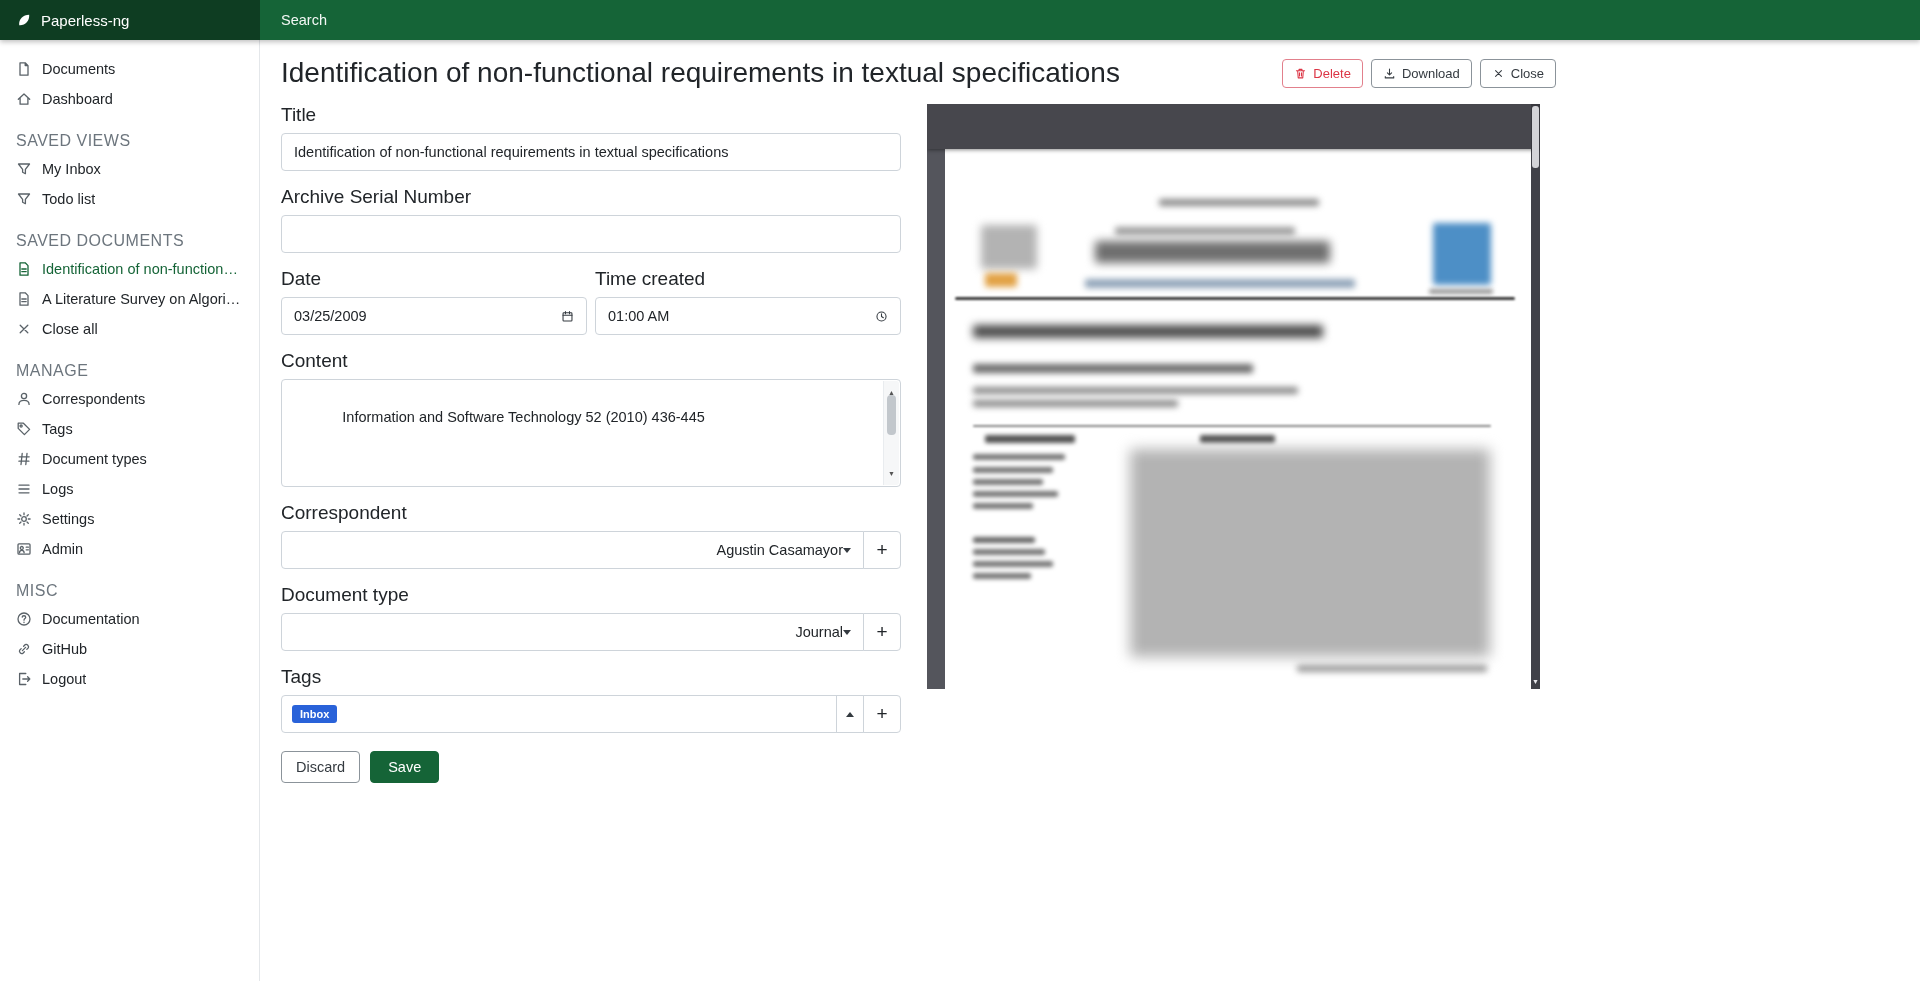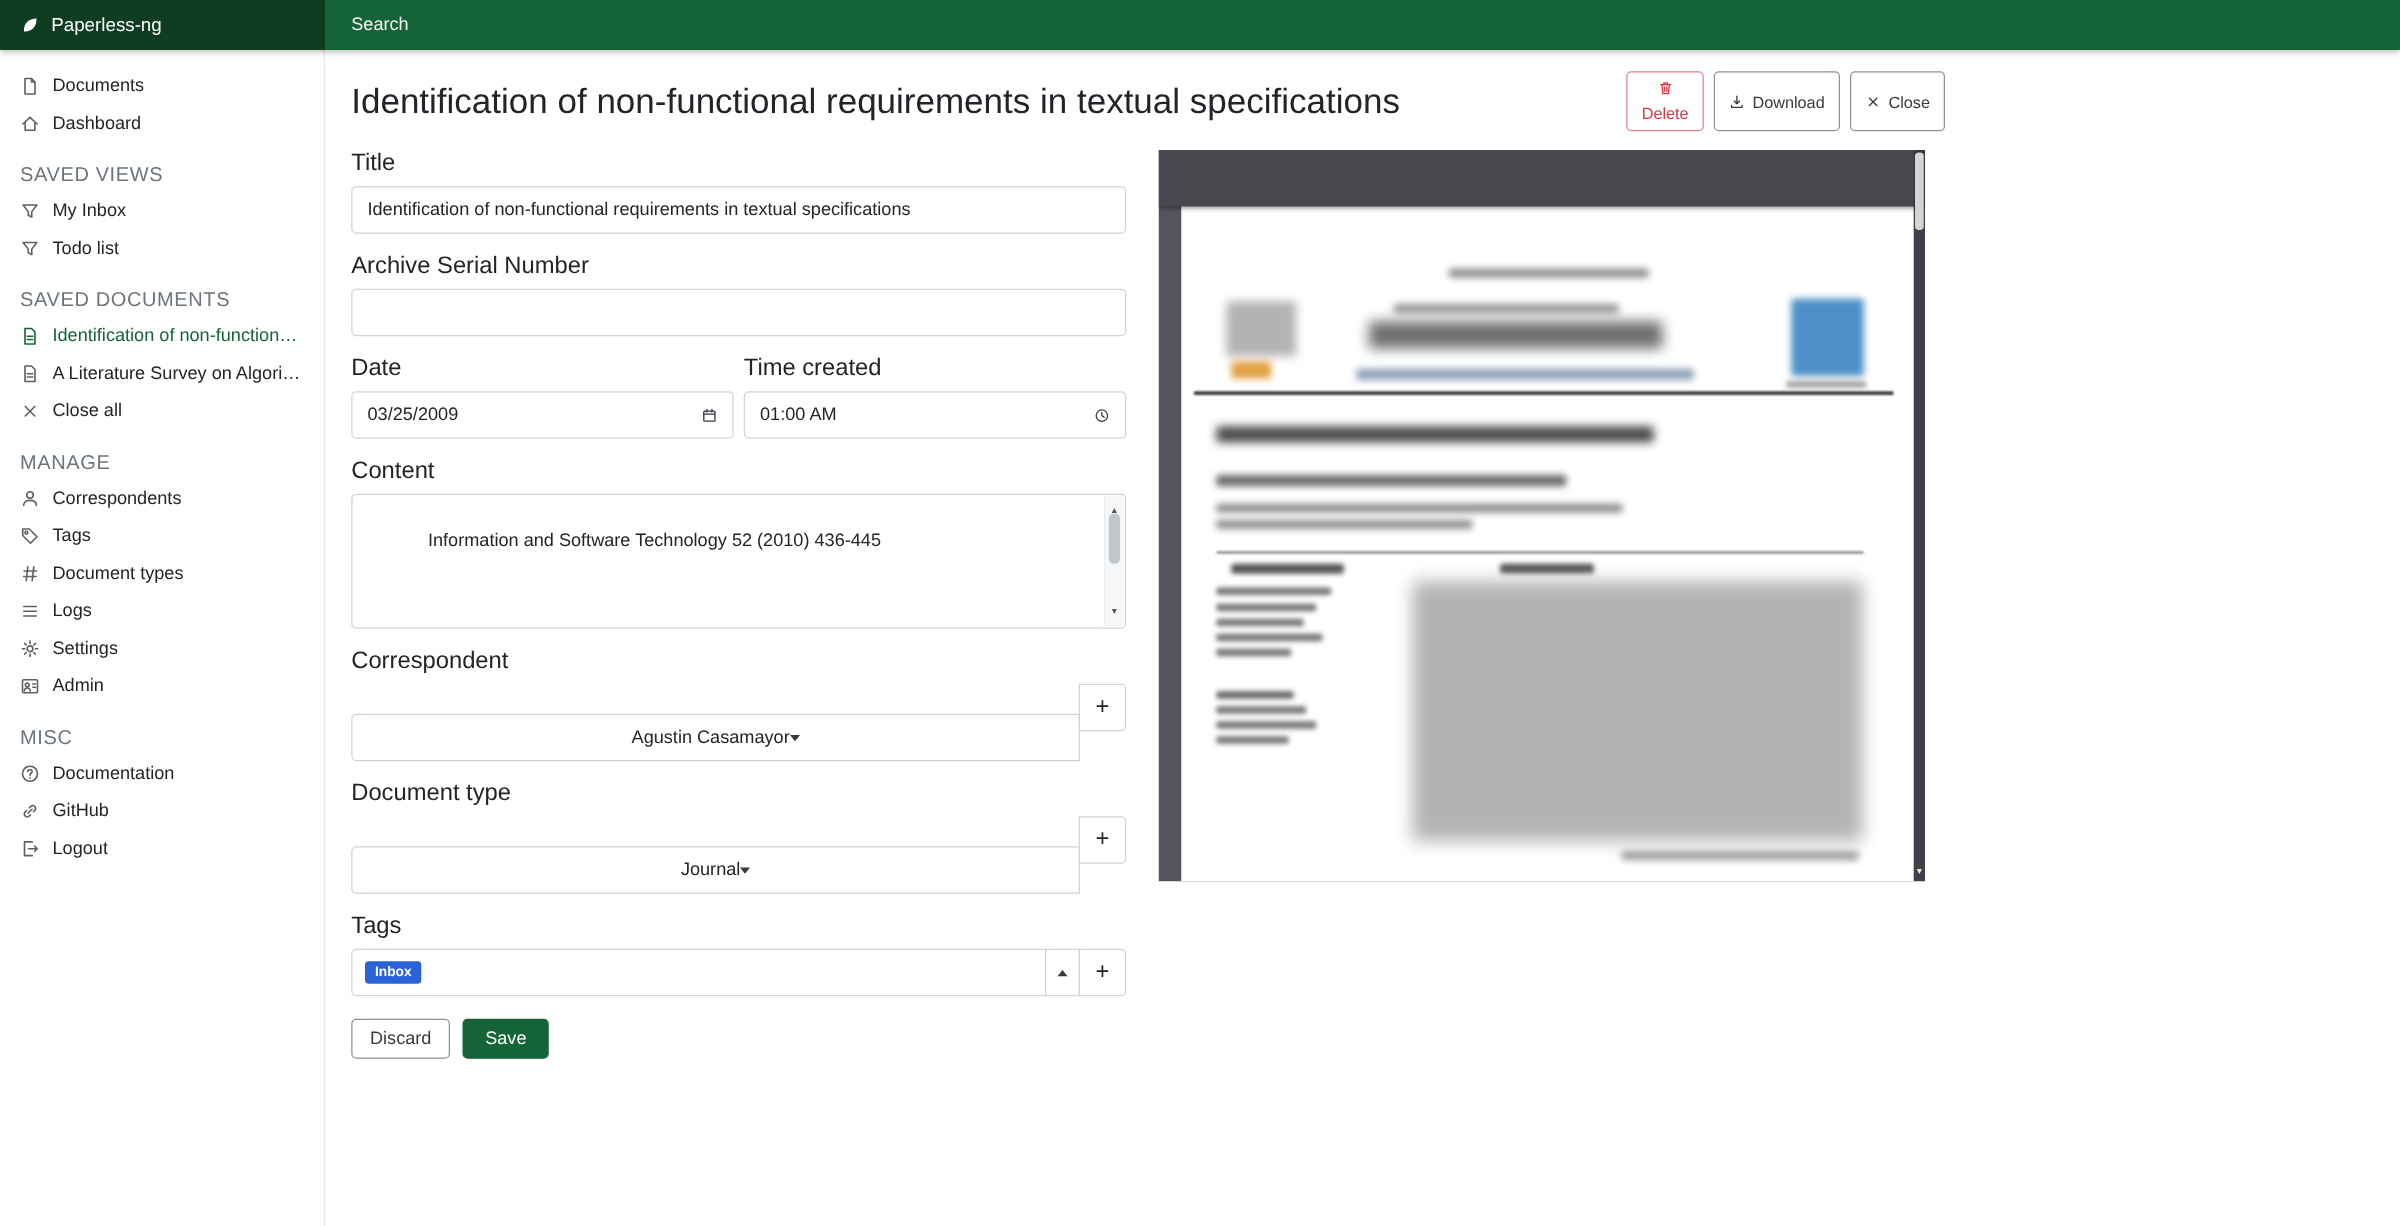--- a/index.html
+++ b/index.html
@@ -34,21 +34,21 @@
   .ic-sm { width: 13px; height: 13px; min-width: 13px; }
 
   
   .main { flex: 1; padding: 17px 0 0 21px; background: #fff; }
   .page-header { width: 1275px; display: flex; justify-content: space-between; align-items: center;
     margin-bottom: 15px; }
   .page-title { font-size: 28px; font-weight: 400; color: #212529; }
   .header-actions { display: flex; gap: 8px; }
   .btn { display: inline-flex; align-items: center; gap: 6px; font-size: 13px; padding: 6px 11px;
     border-radius: 4px; background: #fff; border: 1px solid; cursor: pointer; font-family: inherit; }
-  .btn-danger-o { color: var(--delete-red, #dc3545); border-color: #e2808c; flex-direction: column; }
+  .btn-danger-o { color: var(--delete-red, #dc3545); border-color: #e2808c; }
   .btn-secondary-o { color: #343a40; border-color: #8b939a; }
 
   .content-row { display: flex; align-items: flex-start; }
   .doc-form { width: 620px; min-width: 620px; }
   .form-group { margin-bottom: 15px; }
   .form-label { display: block; font-size: 19px; color: #212529; margin-bottom: 7px; }
   .control { height: 38px; border: 1px solid #ced4da; border-radius: 4px; background: #fff;
     font-size: 14.5px; color: #212529; }
   .text-input { width: 100%; padding: 0 12px; font-family: inherit; outline: none; display: block; }
   .row2 { display: flex; gap: 8px; }
@@ -59,22 +59,22 @@
   .content-box { position: relative; height: 106px; padding: 8px 26px 8px 12px;
     white-space: pre-wrap; line-height: 19.5px; overflow: hidden; }
   .fake-scroll { position: absolute; top: 1px; right: 1px; bottom: 1px; width: 16px;
     background: #f6f7f8; border-left: 1px solid #e9ecef; border-radius: 0 3px 3px 0;
     display: flex; flex-direction: column; align-items: center; justify-content: space-between;
     padding: 2px 0; font-size: 7px; color: #555; }
   .fake-thumb { position: absolute; top: 14px; left: 3px; width: 9px; height: 40px;
     background: #c2c7cc; border-radius: 4px; }
 
   .input-group { display: flex; }
-  .select { flex: 1; display: flex; align-items: center; justify-content: center;
-    padding: 0 12px; border-radius: 4px 0 0 4px; cursor: pointer; margin-top: 24px; }
+  .select { flex: 1; display: flex; align-items: center; justify-content: flex-end;
+    padding: 0 12px; border-radius: 4px 0 0 4px; cursor: pointer; }
   .caret-down { width: 0; height: 0; border-left: 4.5px solid transparent;
     border-right: 4.5px solid transparent; border-top: 5.5px solid #343a40; }
   .caret-up { width: 0; height: 0; border-left: 4.5px solid transparent;
     border-right: 4.5px solid transparent; border-bottom: 5.5px solid #343a40; }
   .group-btn { border: 1px solid #ced4da; background: #fff; cursor: pointer; margin-left: -1px;
     display: flex; align-items: center; justify-content: center; font-family: inherit; }
   .add-btn { width: 38px; border-radius: 0 4px 4px 0; font-size: 19px; font-weight: 300; color: #212529; }
   .caret-btn { width: 28px; border-radius: 0; }
   .tags-field { flex: 1; display: flex; align-items: center; padding: 0 10px;
     border-radius: 4px 0 0 4px; }

